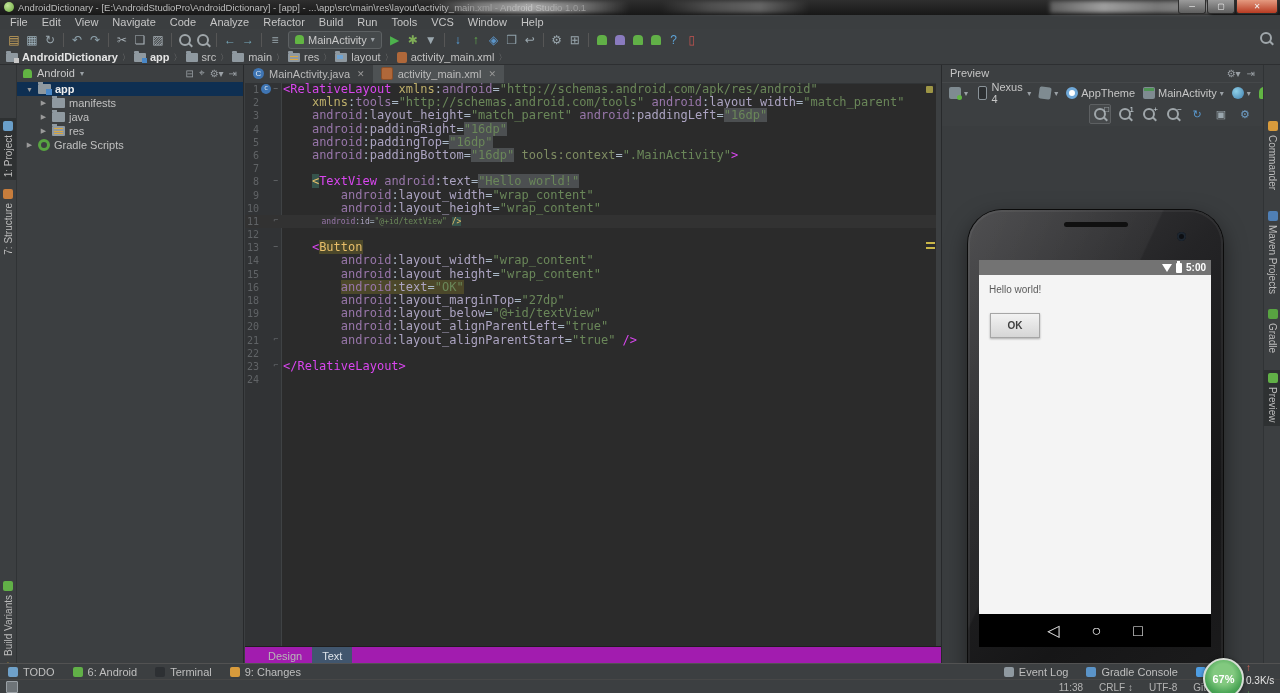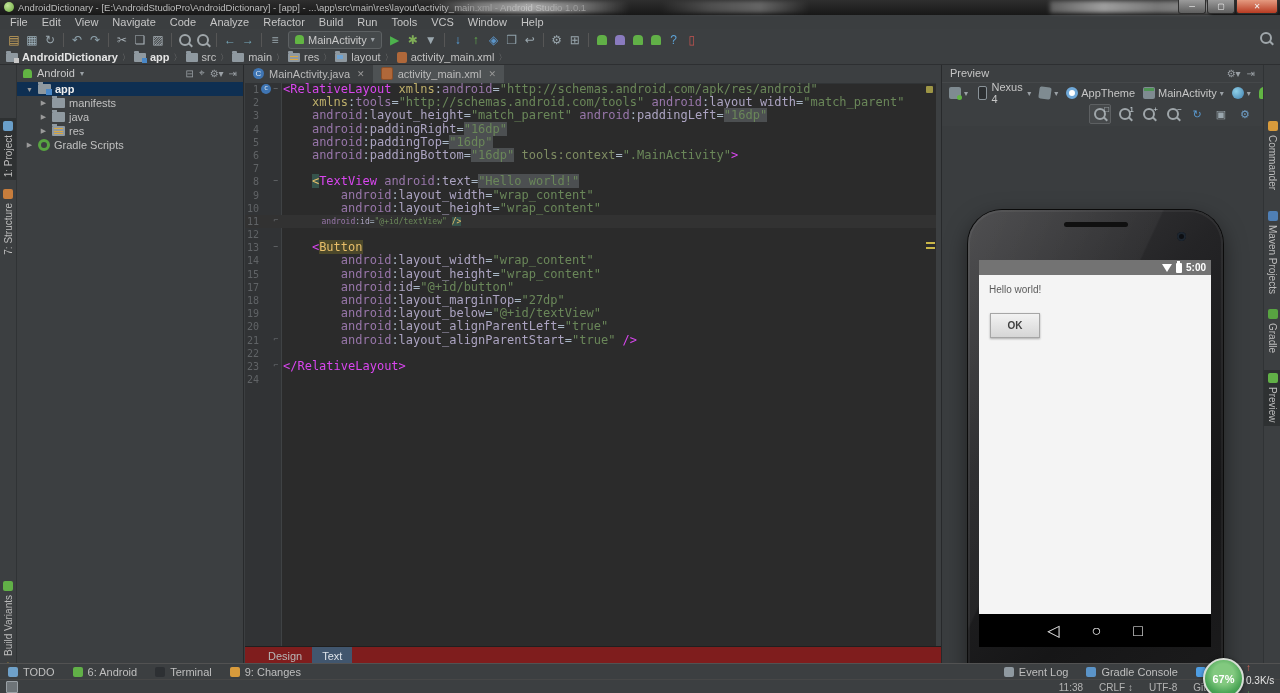--- a/index.html
+++ b/index.html
@@ -95,21 +95,21 @@
   .gfold{position:absolute;left:27px;top:2px;width:8px;height:8px;color:#707478;font-size:8px;line-height:8px;text-align:center;}
   .ctext{padding-left:2px;}
   .c-t{color:#d946ef}.c-x{color:#bcae6a}.c-n{color:#9876aa}.c-a{color:#aca4c2}.c-p{color:#a9b7c6}
   .c-s{color:#6a8759}.c-S{color:#6a8759;background:#4c4f51}.c-T{color:#7e8c62}
   .c-M{color:#e8bf6a;background:#36544c}.c-O{color:#e8bf6a;background:#4c482a}
   .c-NO{color:#9876aa;background:#4c482a}.c-AO{color:#aca4c2;background:#4c482a}
   .c-PO{color:#a9b7c6;background:#4c482a}.c-SO{color:#6a8759;background:#4c482a}
   .estripe-sq{position:absolute;right:3px;top:3px;width:7px;height:7px;background:#9d9545;border-radius:1px;}
   .emark{position:absolute;right:1px;width:9px;height:2px;background:#c9b648;}
   
-  .design-text{position:absolute;left:245px;top:646px;width:691px;height:17px;background:#7f1d1d;border-top:1px solid #1f1f1f;
+  .design-text{position:absolute;left:245px;top:646px;width:691px;height:17px;background:#a21caf;border-top:1px solid #1f1f1f;
                display:flex;align-items:center;padding-left:13px;z-index:5;}
   .dtab{padding:1px 10px;height:15px;display:flex;align-items:center;color:#b7b7b7;}
   .dtab.active{background:#41566e;color:#dde3ea;}
   
   .preview{position:absolute;left:941px;top:64px;width:321px;height:599px;background:#3c3f41;border-left:1px solid #282a2c;z-index:5;}
   .pv-head{height:18px;display:flex;align-items:center;padding:0 8px;color:#c6c6c6;}
   .pv-head .spacer{flex:1;}
   .pv-head .hic{color:#9aa0a5;font-size:10px;margin-left:6px;}
   .pv-bar1{height:20px;display:flex;align-items:center;gap:2px;padding:0 4px;border-top:1px solid #45484a;color:#c6c6c6;}
   .pv-it{display:flex;align-items:center;gap:3px;padding:0 3px;}
@@ -397,21 +397,21 @@
         <div class="cline"><span class="g"><span class="lnum">6</span></span><span class="ctext"><span class="c-p">    </span><span class="c-n">android</span><span class="c-p">:</span><span class="c-a">paddingBottom</span><span class="c-p">=</span><span class="c-S">"16dp"</span><span class="c-p"> </span><span class="c-T">tools:context</span><span class="c-p">=</span><span class="c-s">".MainActivity"</span><span class="c-t">&gt;</span></span></div>
         <div class="cline"><span class="g"><span class="lnum">7</span></span><span class="ctext"></span></div>
         <div class="cline"><span class="g"><span class="lnum">8</span><span class="gfold">−</span></span><span class="ctext"><span class="c-p">    </span><span class="c-M">&lt;</span><span class="c-t">TextView</span><span class="c-p"> </span><span class="c-n">android</span><span class="c-p">:</span><span class="c-a">text</span><span class="c-p">=</span><span class="c-S">"Hello world!"</span></span></div>
         <div class="cline"><span class="g"><span class="lnum">9</span></span><span class="ctext"><span class="c-p">        </span><span class="c-n">android</span><span class="c-p">:</span><span class="c-a">layout_width</span><span class="c-p">=</span><span class="c-s">"wrap_content"</span></span></div>
         <div class="cline"><span class="g"><span class="lnum">10</span></span><span class="ctext"><span class="c-p">        </span><span class="c-n">android</span><span class="c-p">:</span><span class="c-a">layout_height</span><span class="c-p">=</span><span class="c-s">"wrap_content"</span></span></div>
         <div class="cline caret"><span class="g"><span class="lnum">11</span><span class="gfold">⌐</span></span><span class="ctext"><span class="c-p">        </span><span class="c-n">android</span><span class="c-p">:</span><span class="c-a">id</span><span class="c-p">=</span><span class="c-s">"@+id/textView"</span><span class="c-p"> </span><span class="c-M">/&gt;</span></span></div>
         <div class="cline"><span class="g"><span class="lnum">12</span></span><span class="ctext"></span></div>
         <div class="cline"><span class="g"><span class="lnum">13</span><span class="gfold">−</span></span><span class="ctext"><span class="c-p">    </span><span class="c-t">&lt;</span><span class="c-O">Button</span></span></div>
         <div class="cline"><span class="g"><span class="lnum">14</span></span><span class="ctext"><span class="c-p">        </span><span class="c-n">android</span><span class="c-p">:</span><span class="c-a">layout_width</span><span class="c-p">=</span><span class="c-s">"wrap_content"</span></span></div>
         <div class="cline"><span class="g"><span class="lnum">15</span></span><span class="ctext"><span class="c-p">        </span><span class="c-n">android</span><span class="c-p">:</span><span class="c-a">layout_height</span><span class="c-p">=</span><span class="c-s">"wrap_content"</span></span></div>
-        <div class="cline"><span class="g"><span class="lnum">17</span></span><span class="ctext"><span class="c-p">        </span><span class="c-n">android</span><span class="c-p">:</span><span class="c-a">id</span><span class="c-p">=</span><span class="c-s">"@+id/button"</span></span></div>
+        <div class="cline"><span class="g"><span class="lnum">16</span></span><span class="ctext"><span class="c-p">        </span><span class="c-NO">android</span><span class="c-PO">:</span><span class="c-AO">text</span><span class="c-PO">=</span><span class="c-SO">"OK"</span></span></div>
         <div class="cline"><span class="g"><span class="lnum">18</span></span><span class="ctext"><span class="c-p">        </span><span class="c-n">android</span><span class="c-p">:</span><span class="c-a">layout_marginTop</span><span class="c-p">=</span><span class="c-s">"27dp"</span></span></div>
         <div class="cline"><span class="g"><span class="lnum">19</span></span><span class="ctext"><span class="c-p">        </span><span class="c-n">android</span><span class="c-p">:</span><span class="c-a">layout_below</span><span class="c-p">=</span><span class="c-s">"@+id/textView"</span></span></div>
         <div class="cline"><span class="g"><span class="lnum">20</span></span><span class="ctext"><span class="c-p">        </span><span class="c-n">android</span><span class="c-p">:</span><span class="c-a">layout_alignParentLeft</span><span class="c-p">=</span><span class="c-s">"true"</span></span></div>
         <div class="cline"><span class="g"><span class="lnum">21</span><span class="gfold">⌐</span></span><span class="ctext"><span class="c-p">        </span><span class="c-n">android</span><span class="c-p">:</span><span class="c-a">layout_alignParentStart</span><span class="c-p">=</span><span class="c-s">"true"</span><span class="c-p"> </span><span class="c-t">/&gt;</span></span></div>
         <div class="cline"><span class="g"><span class="lnum">22</span></span><span class="ctext"></span></div>
         <div class="cline"><span class="g"><span class="lnum">23</span><span class="gfold">⌐</span></span><span class="ctext"><span class="c-t">&lt;/RelativeLayout&gt;</span></span></div>
         <div class="cline"><span class="g"><span class="lnum">24</span></span><span class="ctext"></span></div>
       </div>
   </div>
 

